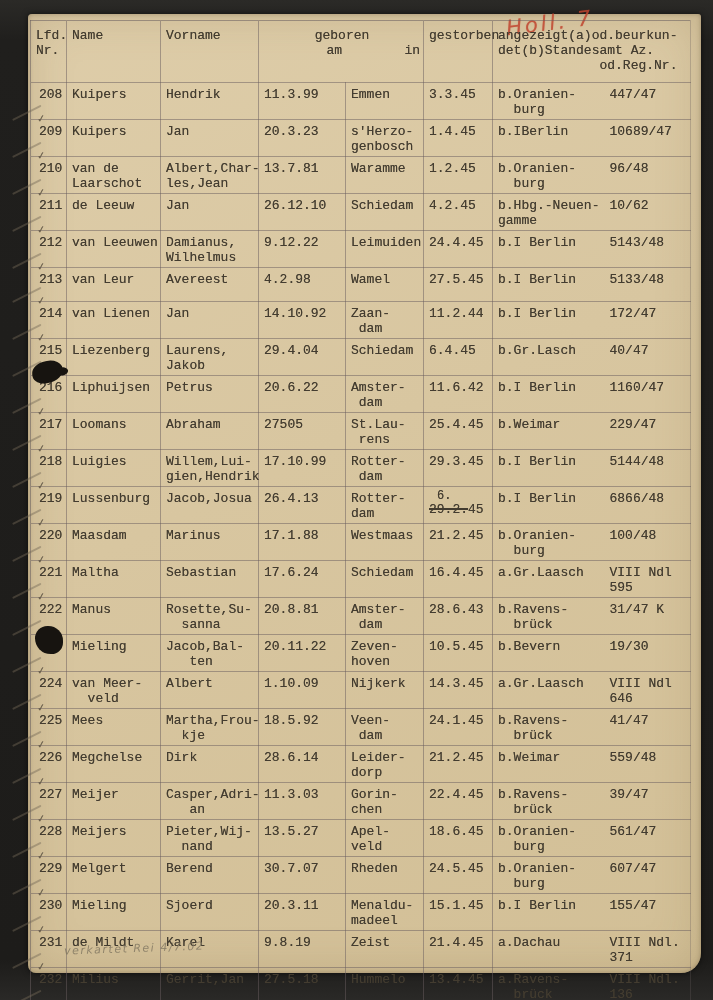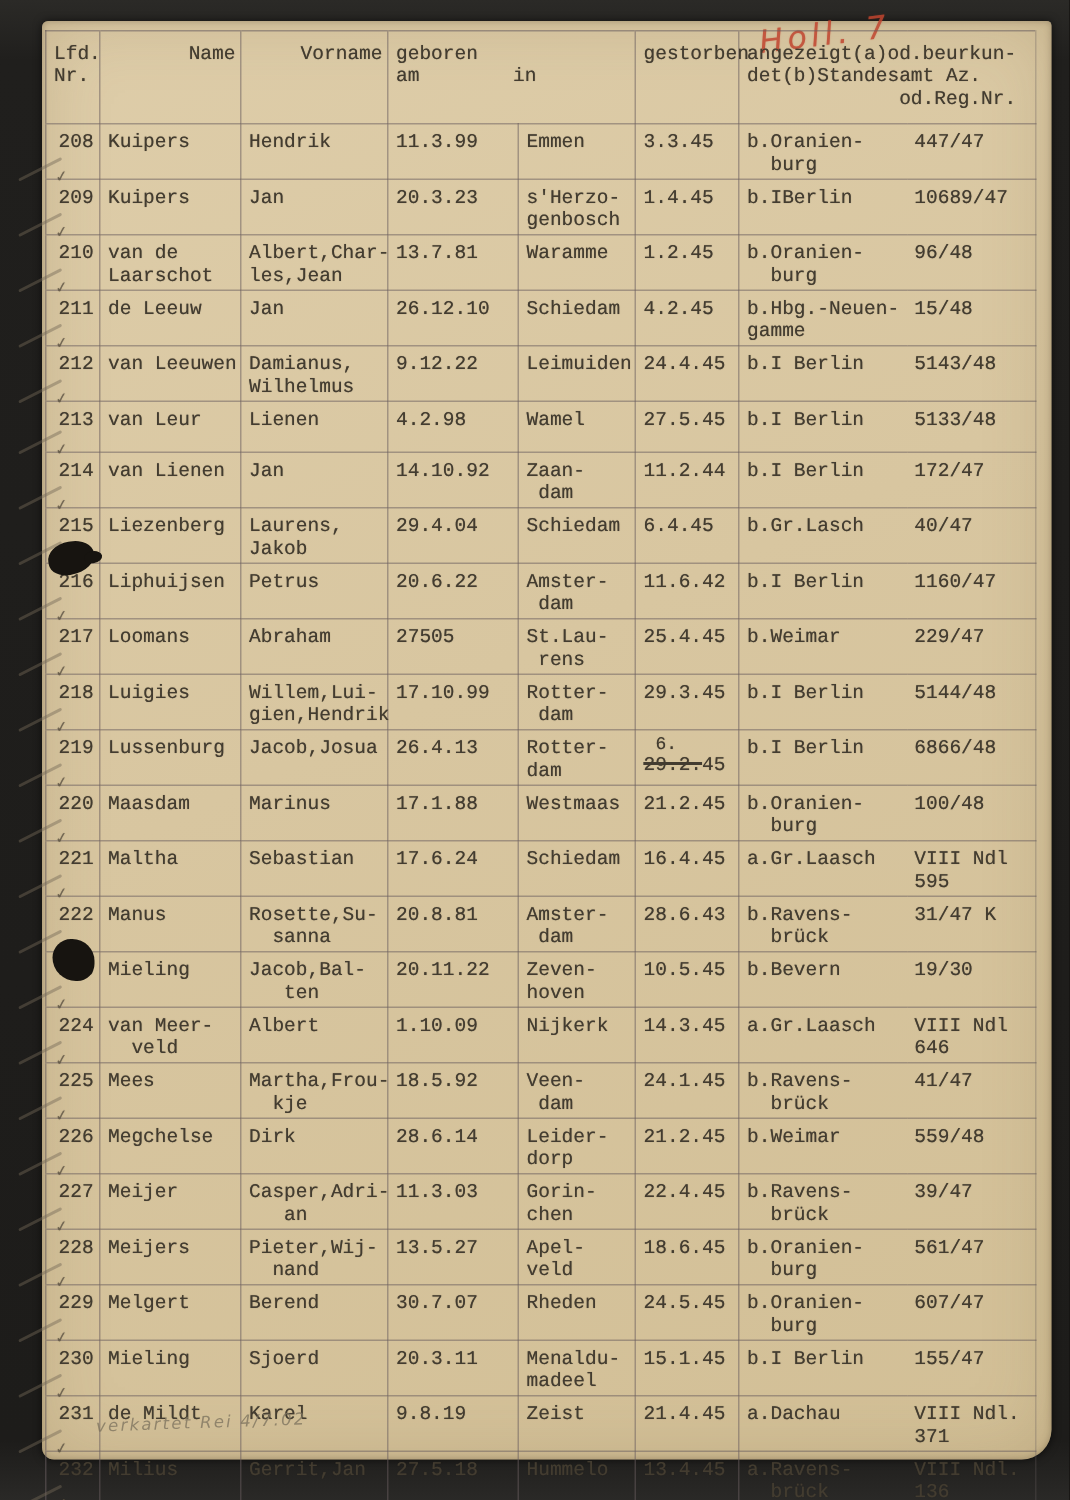--- a/index.html
+++ b/index.html
@@ -28,24 +28,24 @@
   th,td{
     border-right:1px solid rgba(104,92,94,.5);
     border-bottom:1px solid rgba(104,92,94,.5);
     vertical-align:top;text-align:left;font-weight:normal;
     padding:4px 3px 2px 5px;overflow:visible;
   }
   tr{height:34px}
   tr.header-row{height:62px}
   tr.header-row th{padding-top:7px}
   .pre{white-space:pre}
-  th.h-name,th.h-vorname{text-align:right}
-  .hdr-geb-line1{}
+  th.h-name,th.h-vorname{text-align:left}
+  .hdr-geb-line1{text-align:center}
   .hdr-geb-line2{display:flex}
-  .hdr-geb-line2 span{flex:1;text-align:left}
+  .hdr-geb-line2 span{flex:1;text-align:right}
   td.cell-amt{border-right:none}
   td.cell-regnr,th.h-angezeigt{border-right:1px solid rgba(104,92,94,.3)}
   td.cell-regnr{padding-right:8px}
   td.cell-nr{position:relative;padding-left:8px}
   
   .tick{position:absolute;left:-18px;bottom:-5px;width:40px;height:18px;pointer-events:none}
   .tick::before{
     content:"";position:absolute;left:0;bottom:3px;width:32px;height:2px;
     background:rgba(116,104,86,.45);transform:rotate(-27deg);transform-origin:left bottom;border-radius:2px;
   }
@@ -157,41 +157,41 @@
             <td class="cell-nr"><span>211</span><span class="tick">
                 <span class="tick-check">✓</span>
               </span></td>
             <td class="pre">de Leeuw</td>
             <td class="pre">Jan</td>
             <td class="pre">26.12.10</td>
             <td class="pre">Schiedam</td>
             <td>4.2.45</td>
             <td class="pre cell-amt">b.Hbg.-Neuen-
 gamme</td>
-            <td class="pre cell-regnr">15/48</td>
+            <td class="pre cell-regnr">10/62</td>
           </tr>
           <tr>
             <td class="cell-nr"><span>212</span><span class="tick">
                 <span class="tick-check">✓</span>
               </span></td>
             <td class="pre">van Leeuwen</td>
             <td class="pre">Damianus,
 Wilhelmus</td>
             <td class="pre">9.12.22</td>
             <td class="pre">Leimuiden</td>
             <td>24.4.45</td>
             <td class="pre cell-amt">b.I Berlin</td>
             <td class="pre cell-regnr">5143/48</td>
           </tr>
           <tr>
             <td class="cell-nr"><span>213</span><span class="tick">
                 <span class="tick-check">✓</span>
               </span></td>
             <td class="pre">van Leur</td>
-            <td class="pre">Lienen</td>
+            <td class="pre">Avereest</td>
             <td class="pre">4.2.98</td>
             <td class="pre">Wamel</td>
             <td>27.5.45</td>
             <td class="pre cell-amt">b.I Berlin</td>
             <td class="pre cell-regnr">5133/48</td>
           </tr>
           <tr>
             <td class="cell-nr"><span>214</span><span class="tick">
                 <span class="tick-check">✓</span>
               </span></td>

